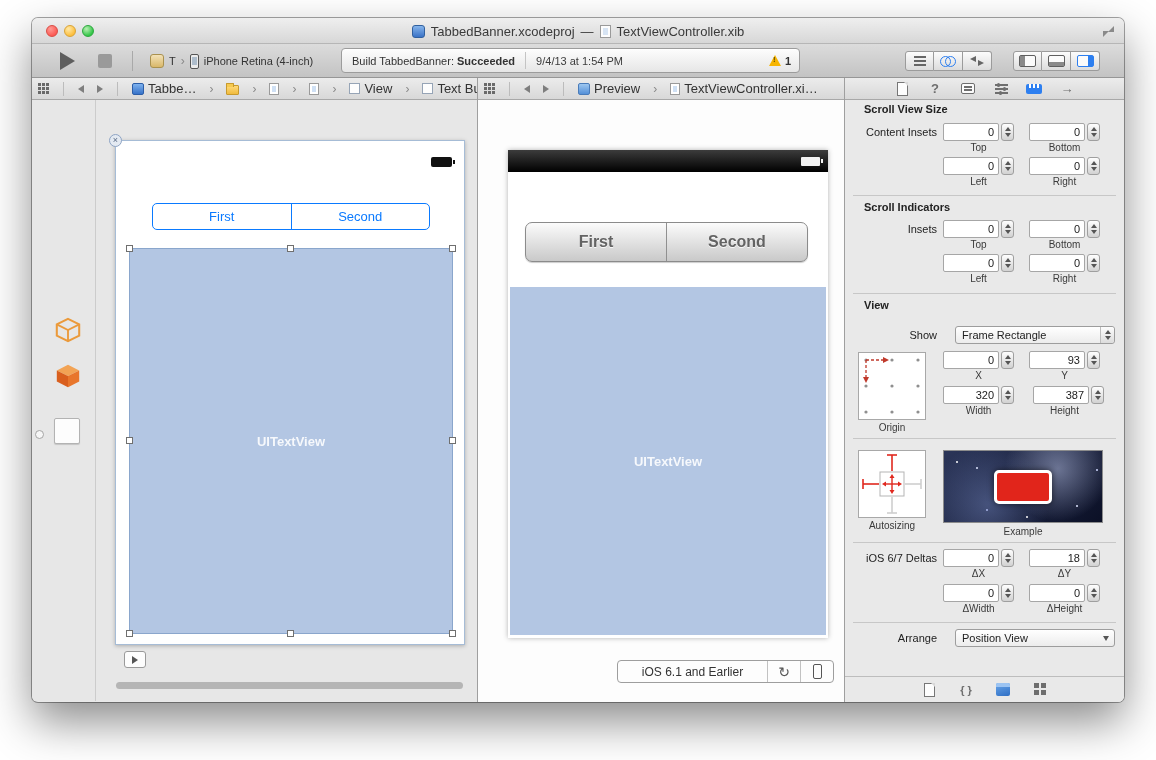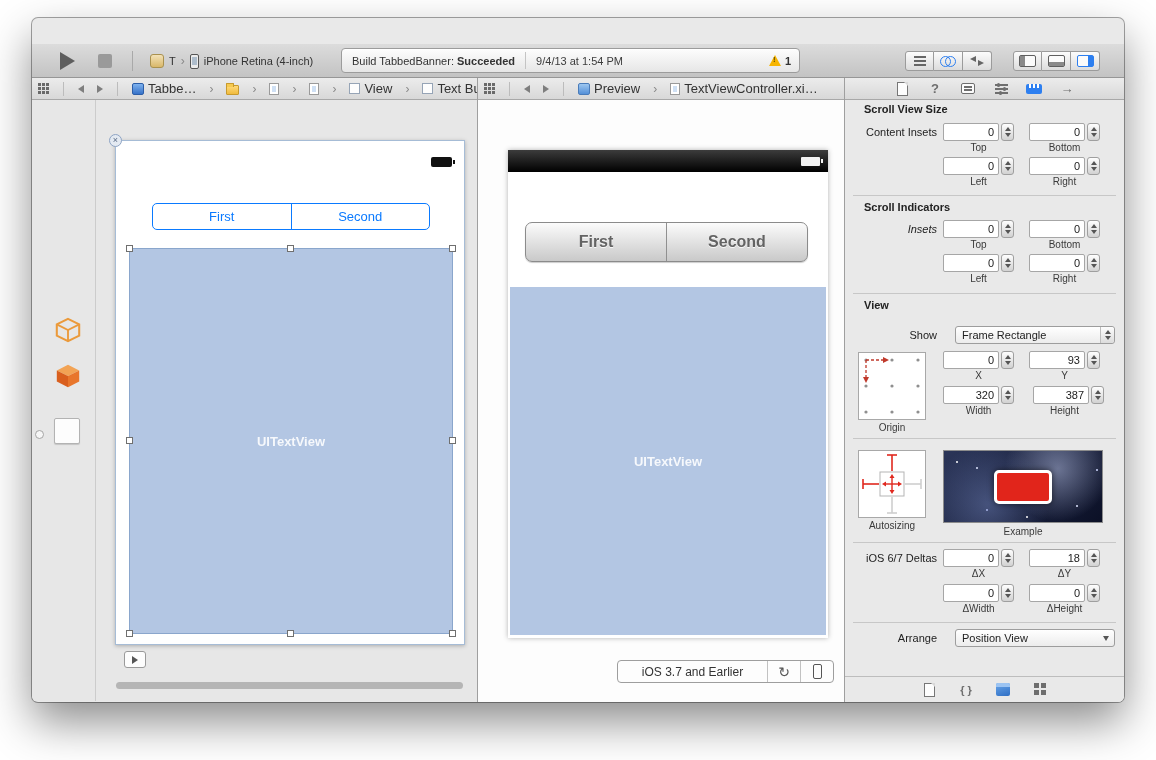--- a/index.html
+++ b/index.html
@@ -202,20 +202,33 @@
   .ic-grid2{width:13px;height:13px;position:relative;}
   .ic-grid2::before{content:"";position:absolute;left:0;top:0;width:5px;height:5px;background:#6e6e6e;
                     box-shadow:7px 0 #6e6e6e,0 7px #6e6e6e,7px 7px #6e6e6e;}
 </style>
 </head>
 <body>
 
 <div class="desktop">
 <div class="window">
 
+  <div class="titlebar">
+    <div class="tl red"></div>
+    <div class="tl yellow"></div>
+    <div class="tl green"></div>
+    <div class="titlewrap">
+      <span class="tdoc-proj"></span>
+      <span>TabbedBanner.xcodeproj</span>
+      <span>—</span>
+      <span class="tdoc-file"></span>
+      <span>TextViewController.xib</span>
+    </div>
+    <div class="fsarrows"></div>
+  </div>
 
   <div class="toolbar">
     <div class="run-icon"></div>
     <div class="stop-icon"></div>
     <div class="tb-divider" style="left:100px;"></div>
     <div class="scheme">
       <span class="scheme-app-icon"></span>
       <span>T</span>
       <span class="chev"></span>
       <span class="iphone-icon"></span>
@@ -371,21 +384,21 @@
           <div class="seg6">
             <div class="seg6-item">First</div>
             <div class="seg6-div"></div>
             <div class="seg6-item">Second</div>
           </div>
           <div class="ptv">
             <span class="tv-label">UITextView</span>
           </div>
         </div>
         <div class="preview-footer">
-          <div class="pf-label">iOS 3.7 and Earlier</div>
+          <div class="pf-label">iOS 6.1 and Earlier</div>
           <div class="pf-btn">
                 <span class="ic-rotate">↻</span>
               </div>
           <div class="pf-btn">
                 <span class="ic-phone"></span>
               </div>
         </div>
       </div>
     </div>
 
@@ -431,21 +444,21 @@
         </div>
         <div class="nfield" style="left:184px;top:57px;">
           <input value="0" style="">
           <span class="stepper"></span>
         </div>
         <div class="ulabel" style="left:98px;top:76px;">Left</div>
         <div class="ulabel" style="left:184px;top:76px;">Right</div>
         <div class="hdiv" style="top:95px;"></div>
 
         <div class="sec-title" style="top:101px;">Scroll Indicators</div>
-        <div class="rlabel" style="top:123px;font-style:italic;">Insets</div>
+        <div class="rlabel" style="top:123px;">Insets</div>
         <div class="nfield" style="left:98px;top:120px;">
           <input value="0" style="">
           <span class="stepper"></span>
         </div>
         <div class="nfield" style="left:184px;top:120px;">
           <input value="0" style="">
           <span class="stepper"></span>
         </div>
         <div class="ulabel" style="left:98px;top:139px;">Top</div>
         <div class="ulabel" style="left:184px;top:139px;">Bottom</div>

